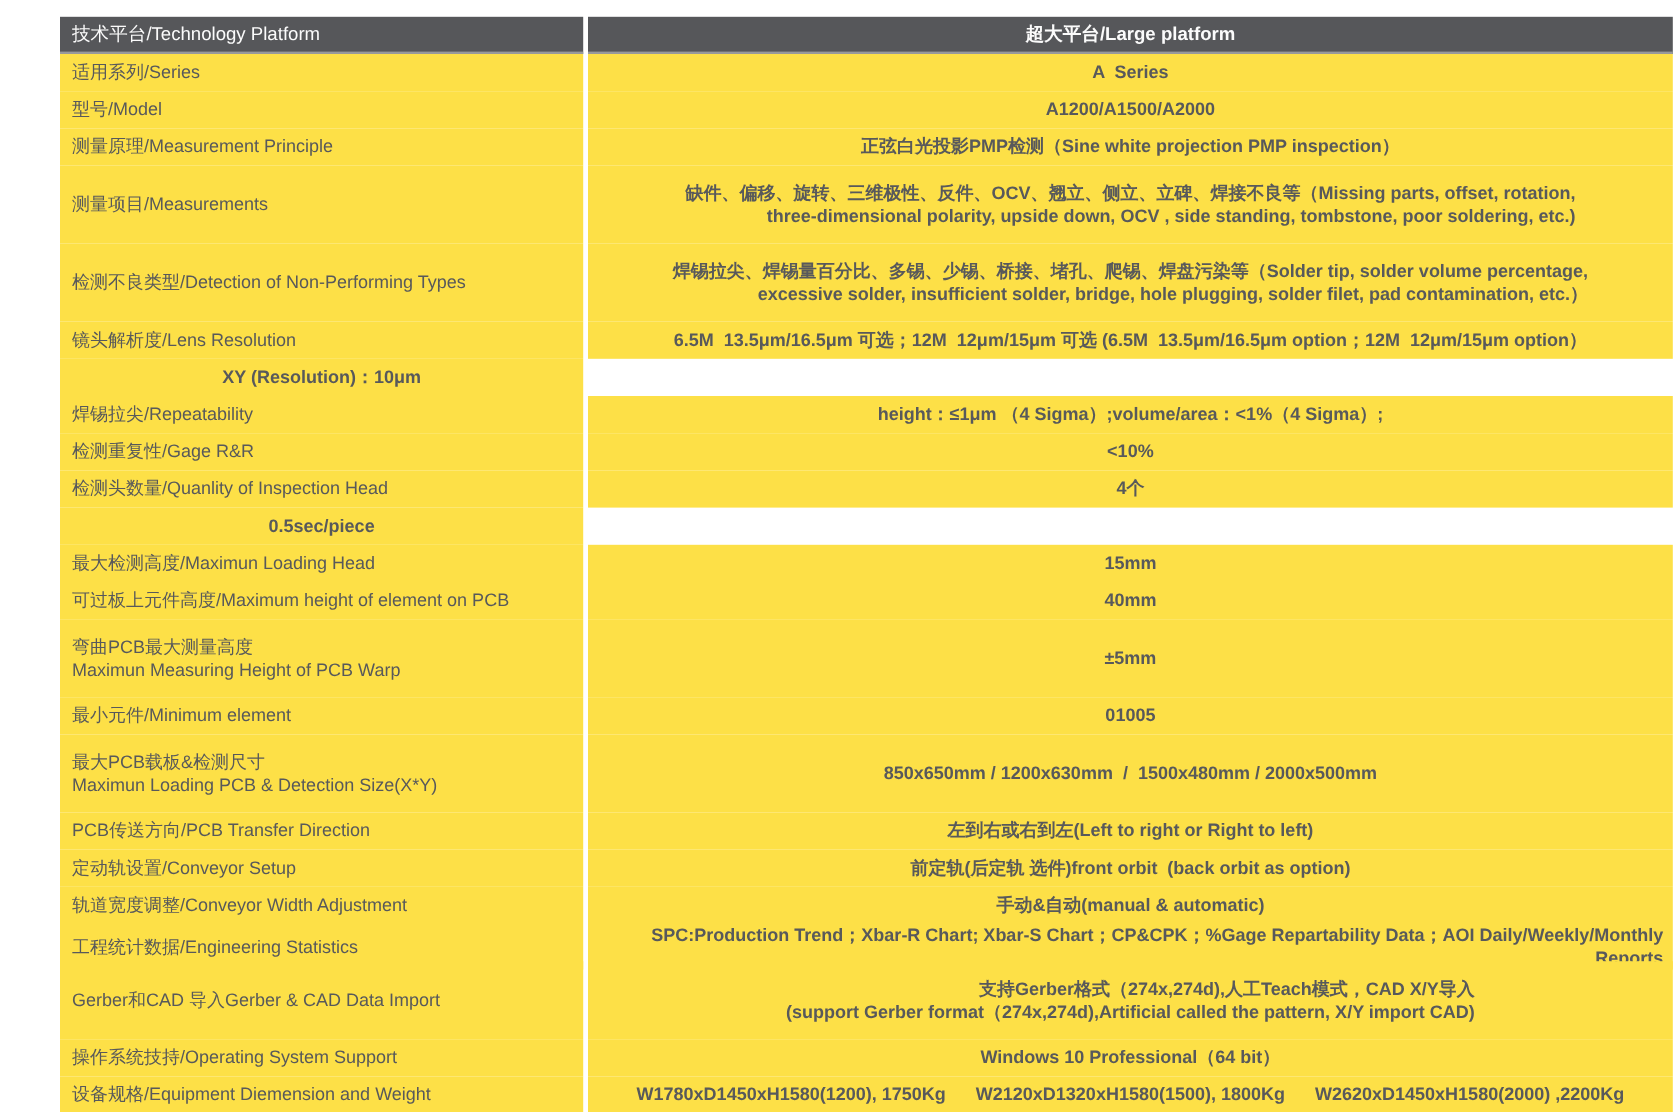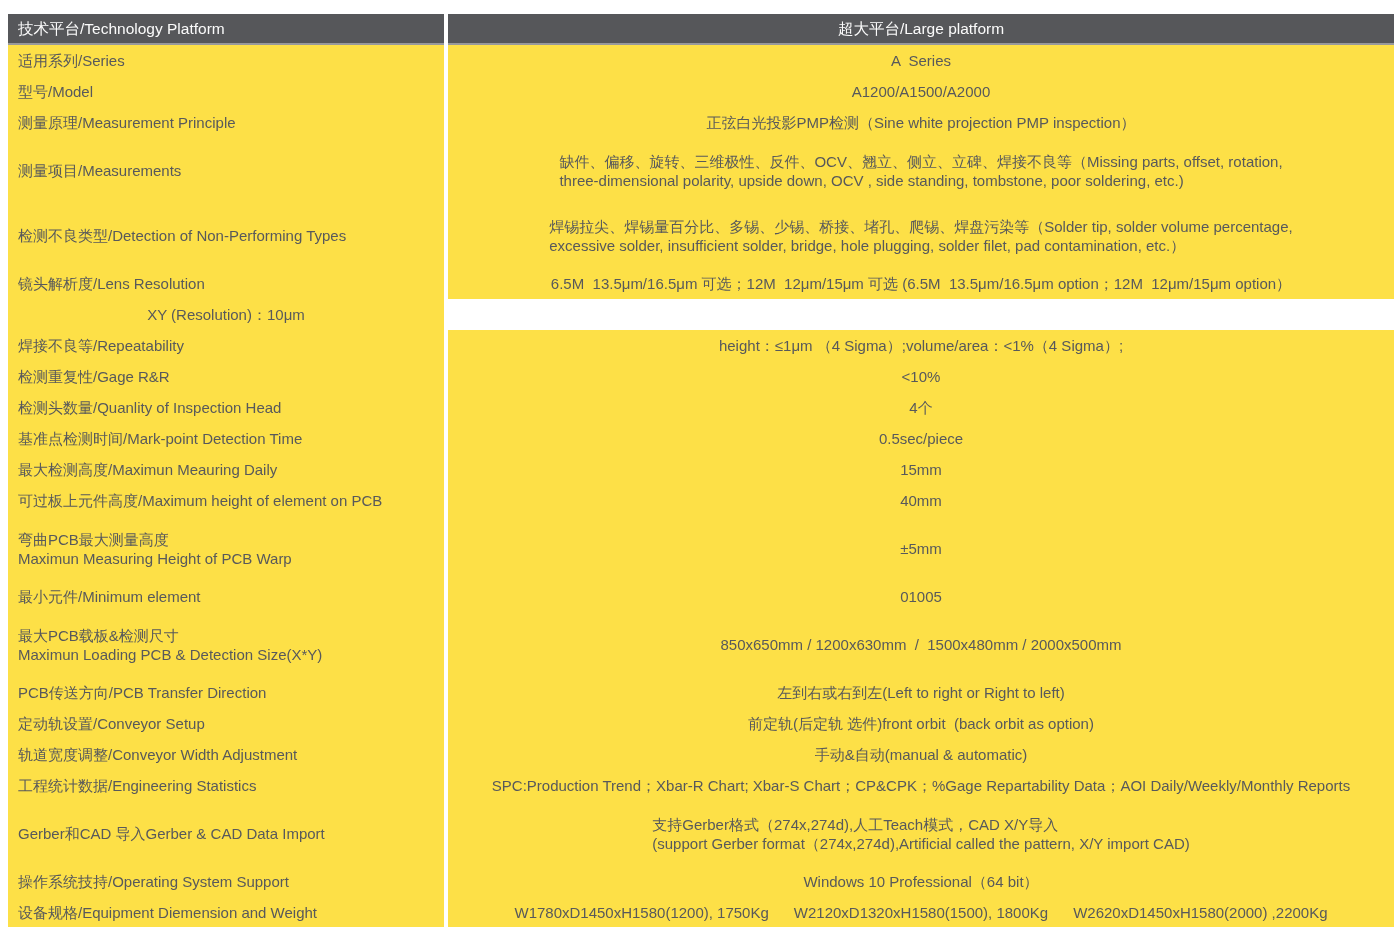--- a/index.html
+++ b/index.html
@@ -12,40 +12,42 @@
   }
   .spec-table {
     position: absolute;
     left: 8px; top: 14px;
     width: 1386px;
   }
   .row {
     display: grid;
     grid-template-columns: 436px 1fr;
     column-gap: 4px;
+    margin-left: 42px;
   }
   .cell {
     display: flex;
     align-items: center;
     font-size: 15px;
     line-height: 19px;
     color: #58595b;
     white-space: pre-wrap;
     background: #fde047;
   }
   .label {
     justify-content: flex-start;
     text-align: left;
     padding-left: 10px;
     padding-right: 6px;
   }
   .value {
     justify-content: center;
-    text-align: left;
+    text-align: right;
     padding: 0 8px;
+    font-weight: bold;
   }
   .header { height: 31px; }
   .header .cell {
     background: #56575a;
     color: #fbfbfb;
     font-size: 15.5px;
     border-bottom: 2px solid #98999b;
   }
   .single { height: 31px; }
   .double { height: 65px; }
@@ -97,42 +99,41 @@
   <div class="row single shaded">
     <div class="cell label">镜头解析度/Lens Resolution</div>
     <div class="cell value">6.5M  13.5μm/16.5μm 可选；12M  12μm/15μm 可选 (6.5M  13.5μm/16.5μm option；12M  12μm/15μm option）</div>
   </div>
 
   <div class="row single">
     <div class="cell value">XY (Resolution)：10μm</div>
   </div>
 
   <div class="row single shaded">
-    <div class="cell label">焊接不良等/Repeatability</div>
+    <div class="cell label">焊锡拉尖/Repeatability</div>
     <div class="cell value">height：≤1μm （4 Sigma）;volume/area：&lt;1%（4 Sigma）;</div>
   </div>
 
   <div class="row single">
     <div class="cell label">检测重复性/Gage R&amp;R</div>
     <div class="cell value">&lt;10%</div>
   </div>
 
 
   <div class="row single">
     <div class="cell label">检测头数量/Quanlity of Inspection Head</div>
     <div class="cell value">4个</div>
   </div>
 
   <div class="row single shaded">
-    <div class="cell label">基准点检测时间/Mark-point Detection Time</div>
     <div class="cell value">0.5sec/piece</div>
   </div>
 
   <div class="row single">
-    <div class="cell label">最大检测高度/Maximun Meauring Daily</div>
+    <div class="cell label">最大检测高度/Maximun Loading Head</div>
     <div class="cell value">15mm</div>
   </div>
 
   <div class="row single shaded">
     <div class="cell label">可过板上元件高度/Maximum height of element on PCB</div>
     <div class="cell value">40mm</div>
   </div>
 
   <div class="row double">
     <div class="cell label">弯曲PCB最大测量高度

